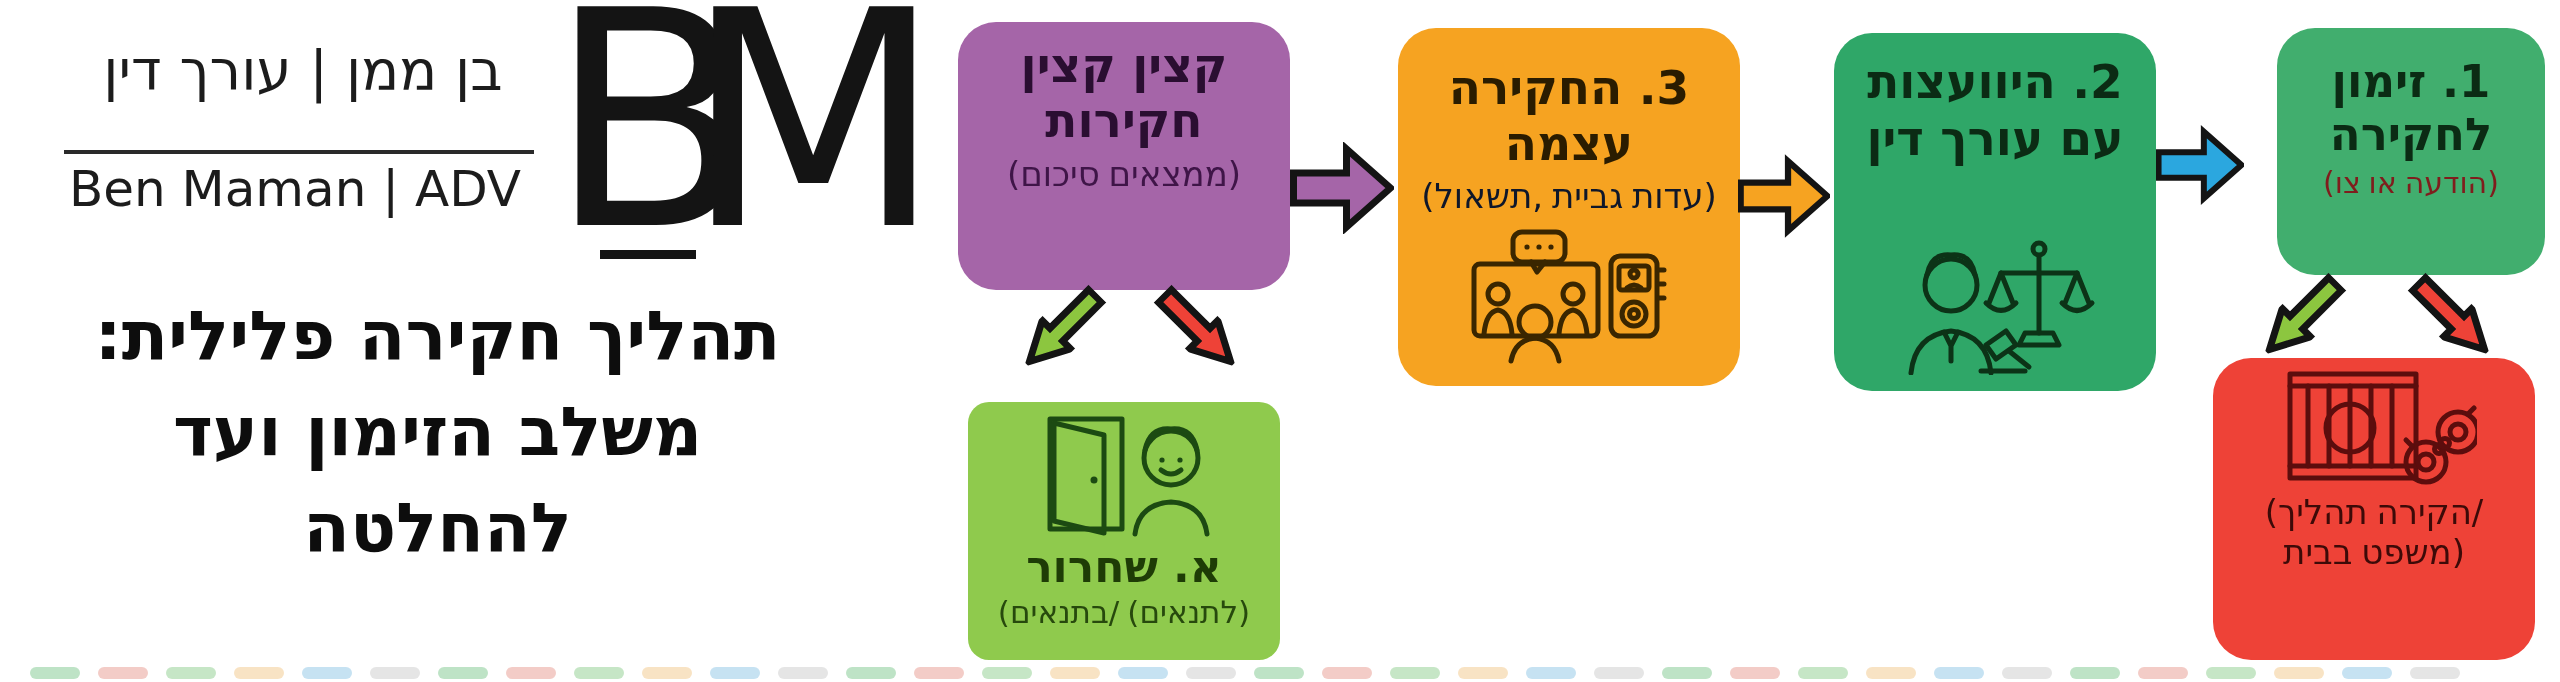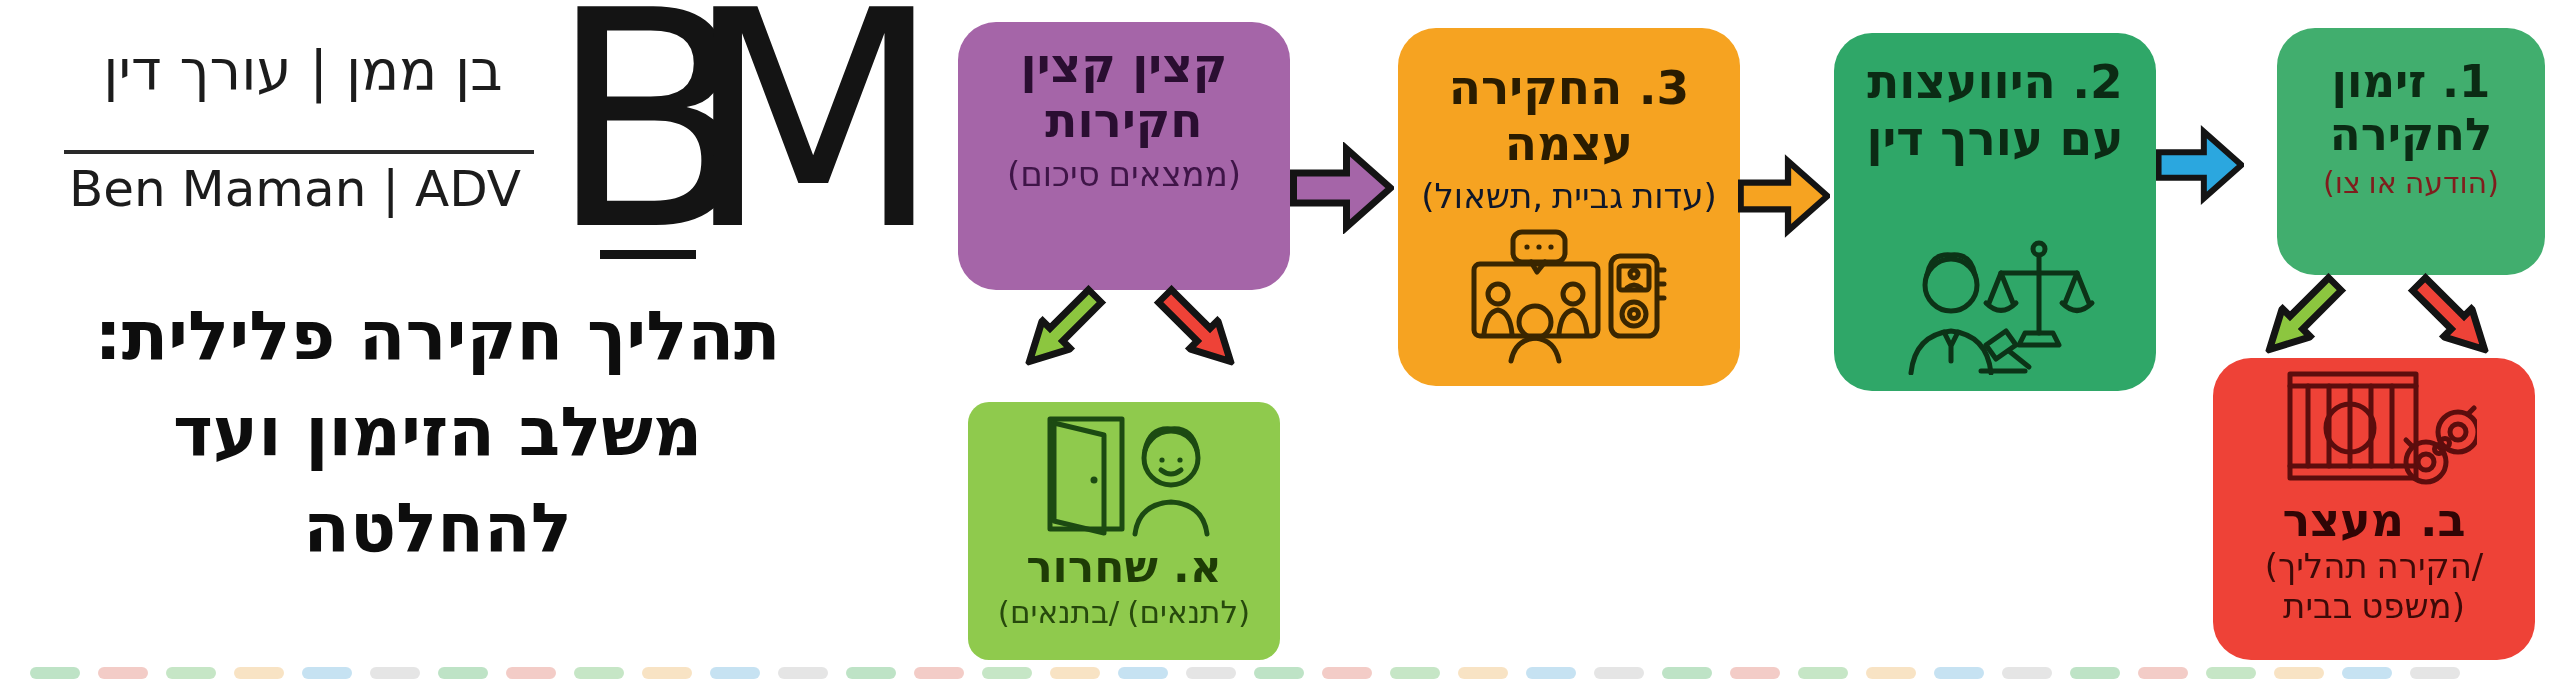--- a/index.html
+++ b/index.html
@@ -187,21 +187,20 @@
       <line x1="120" y1="16" x2="120" y2="96"></line>
       <circle cx="154" cy="92" r="20"></circle>
       <circle cx="154" cy="92" r="8"></circle>
       <circle cx="186" cy="62" r="20"></circle>
       <circle cx="186" cy="62" r="8"></circle>
       <circle cx="167" cy="79" r="4.5"></circle>
       <circle cx="173" cy="73" r="4.5"></circle>
       <path d="M140 76 l-6 -6"></path>
       <path d="M196 44 l6 -6"></path>
     </svg>
-    <div class="hline">ב. מעצר</div>
     <div class="sub">
         <span>(תהליך</span>
         <span>הקירה/</span>
       </div>
     <div class="sub">
         <span>בבית</span>
         <span>משפט)</span>
       </div>
   </div>
 

